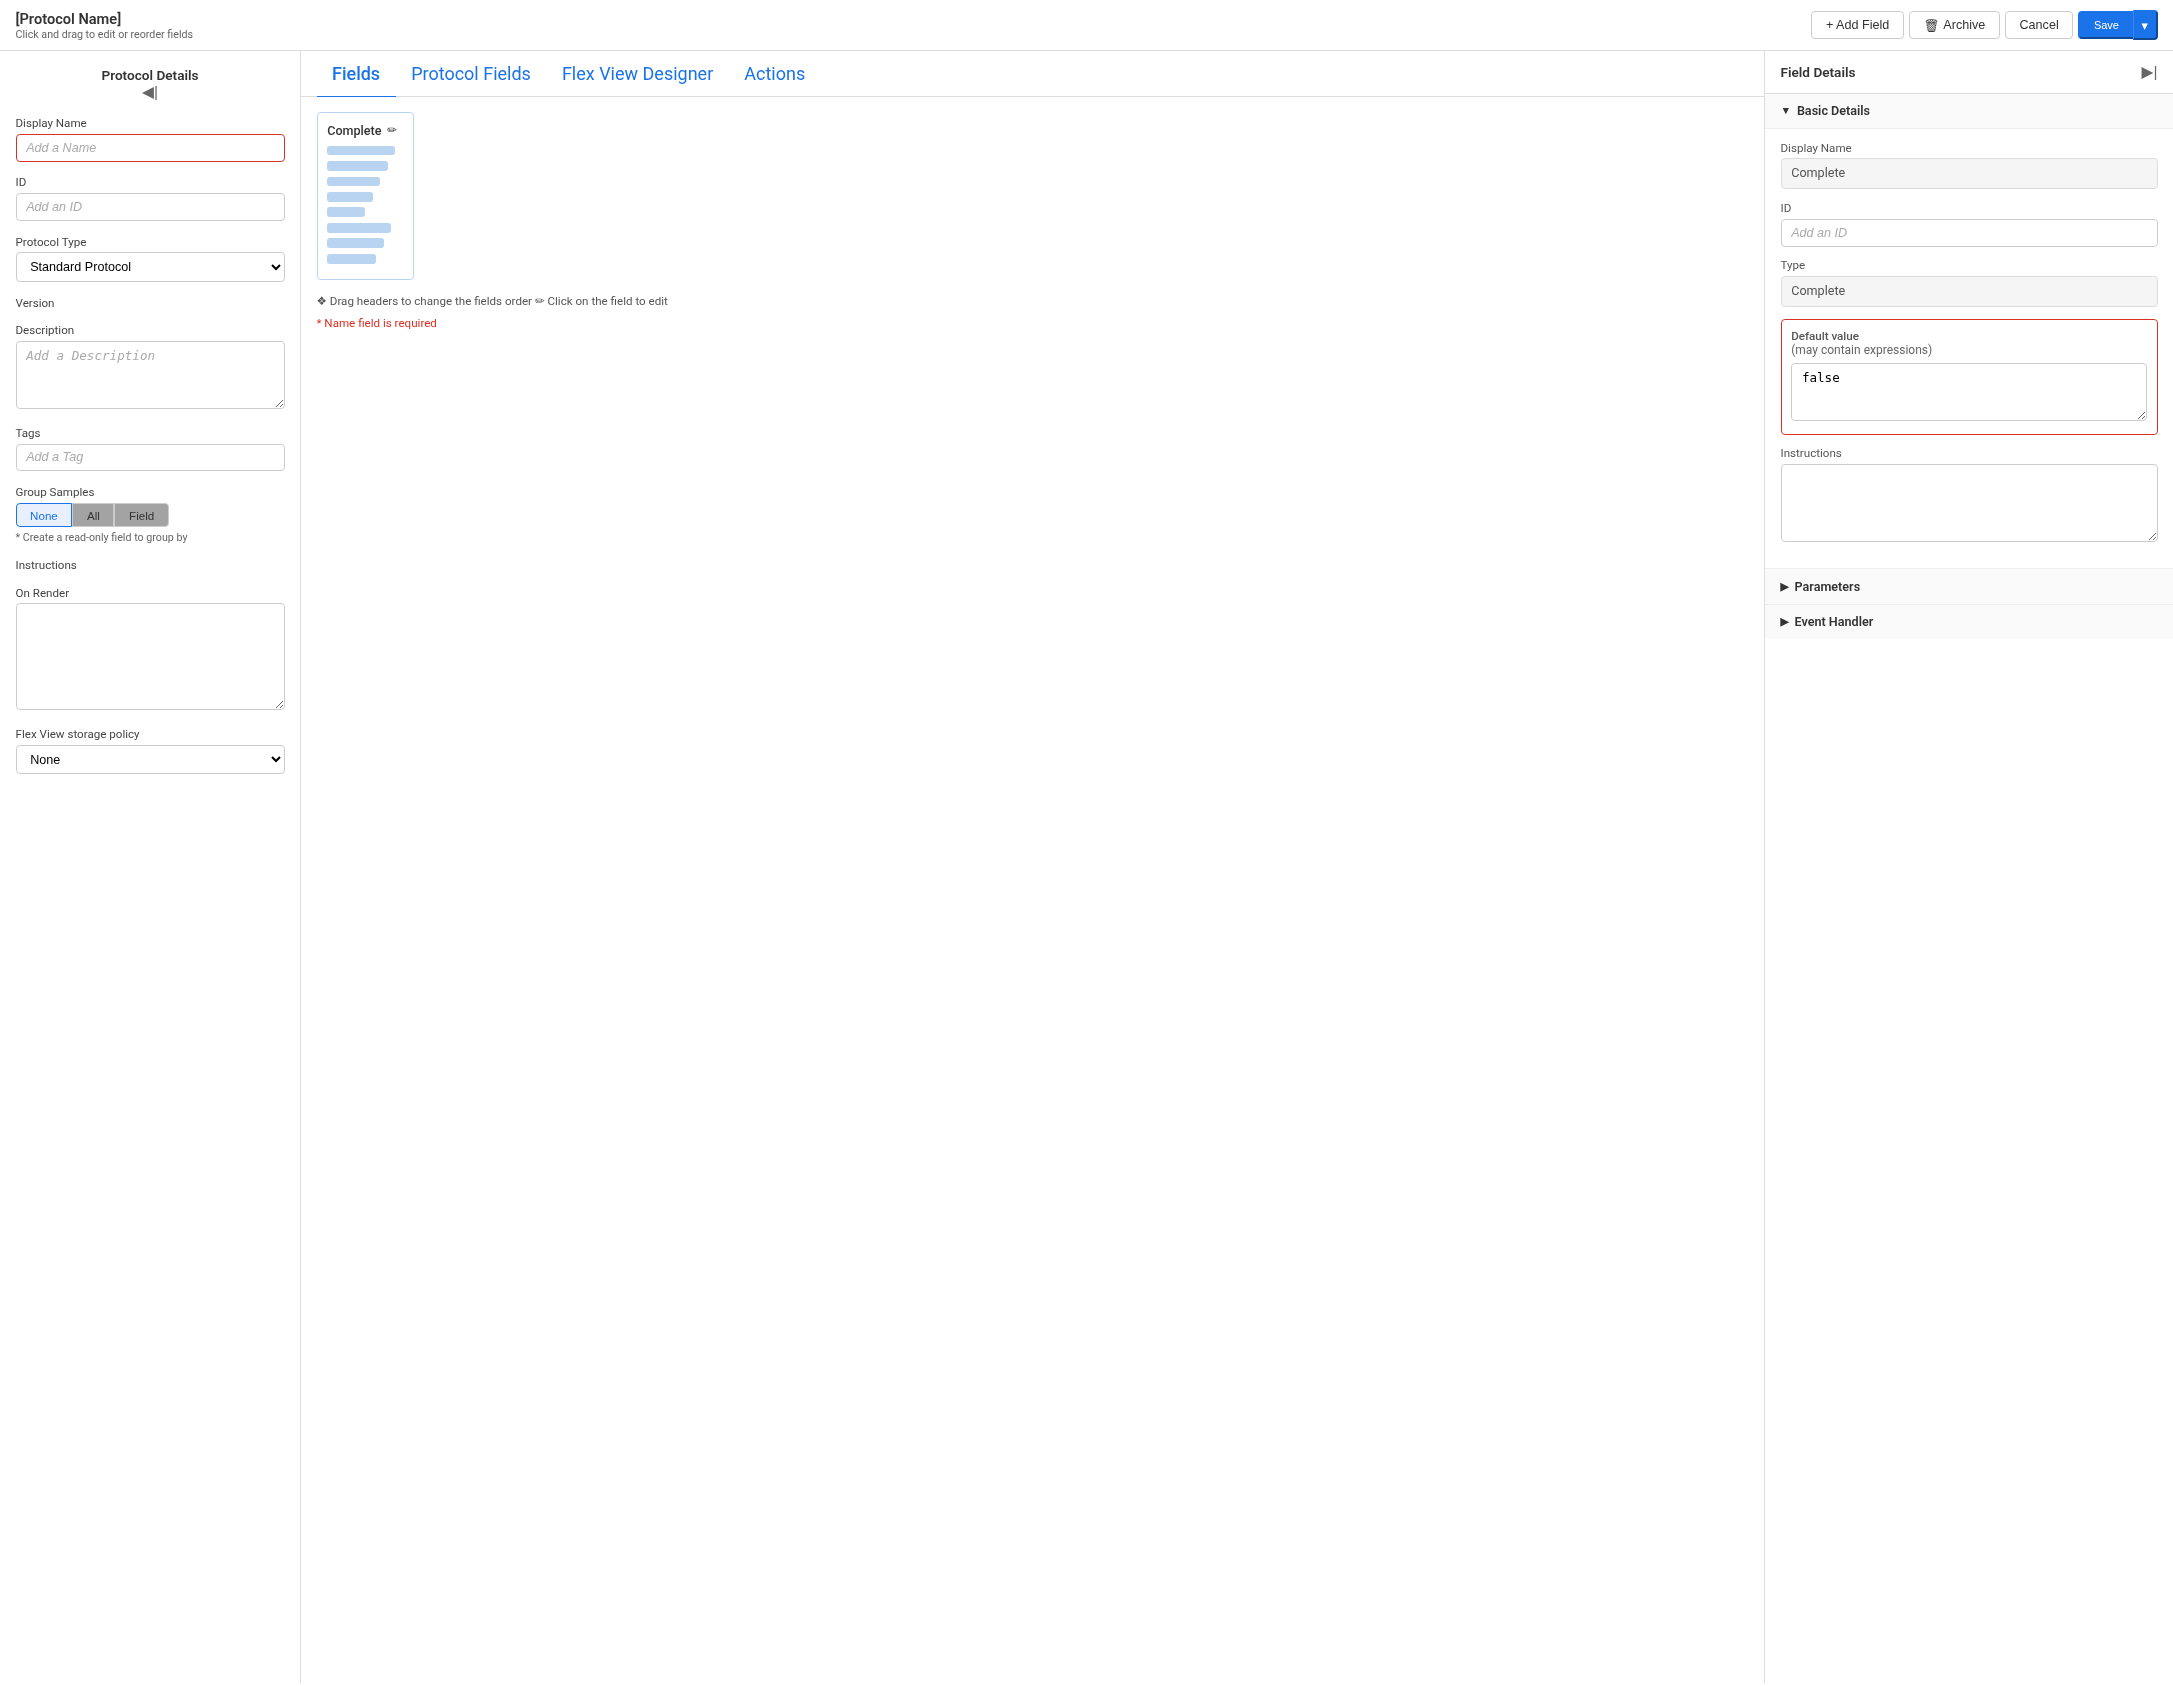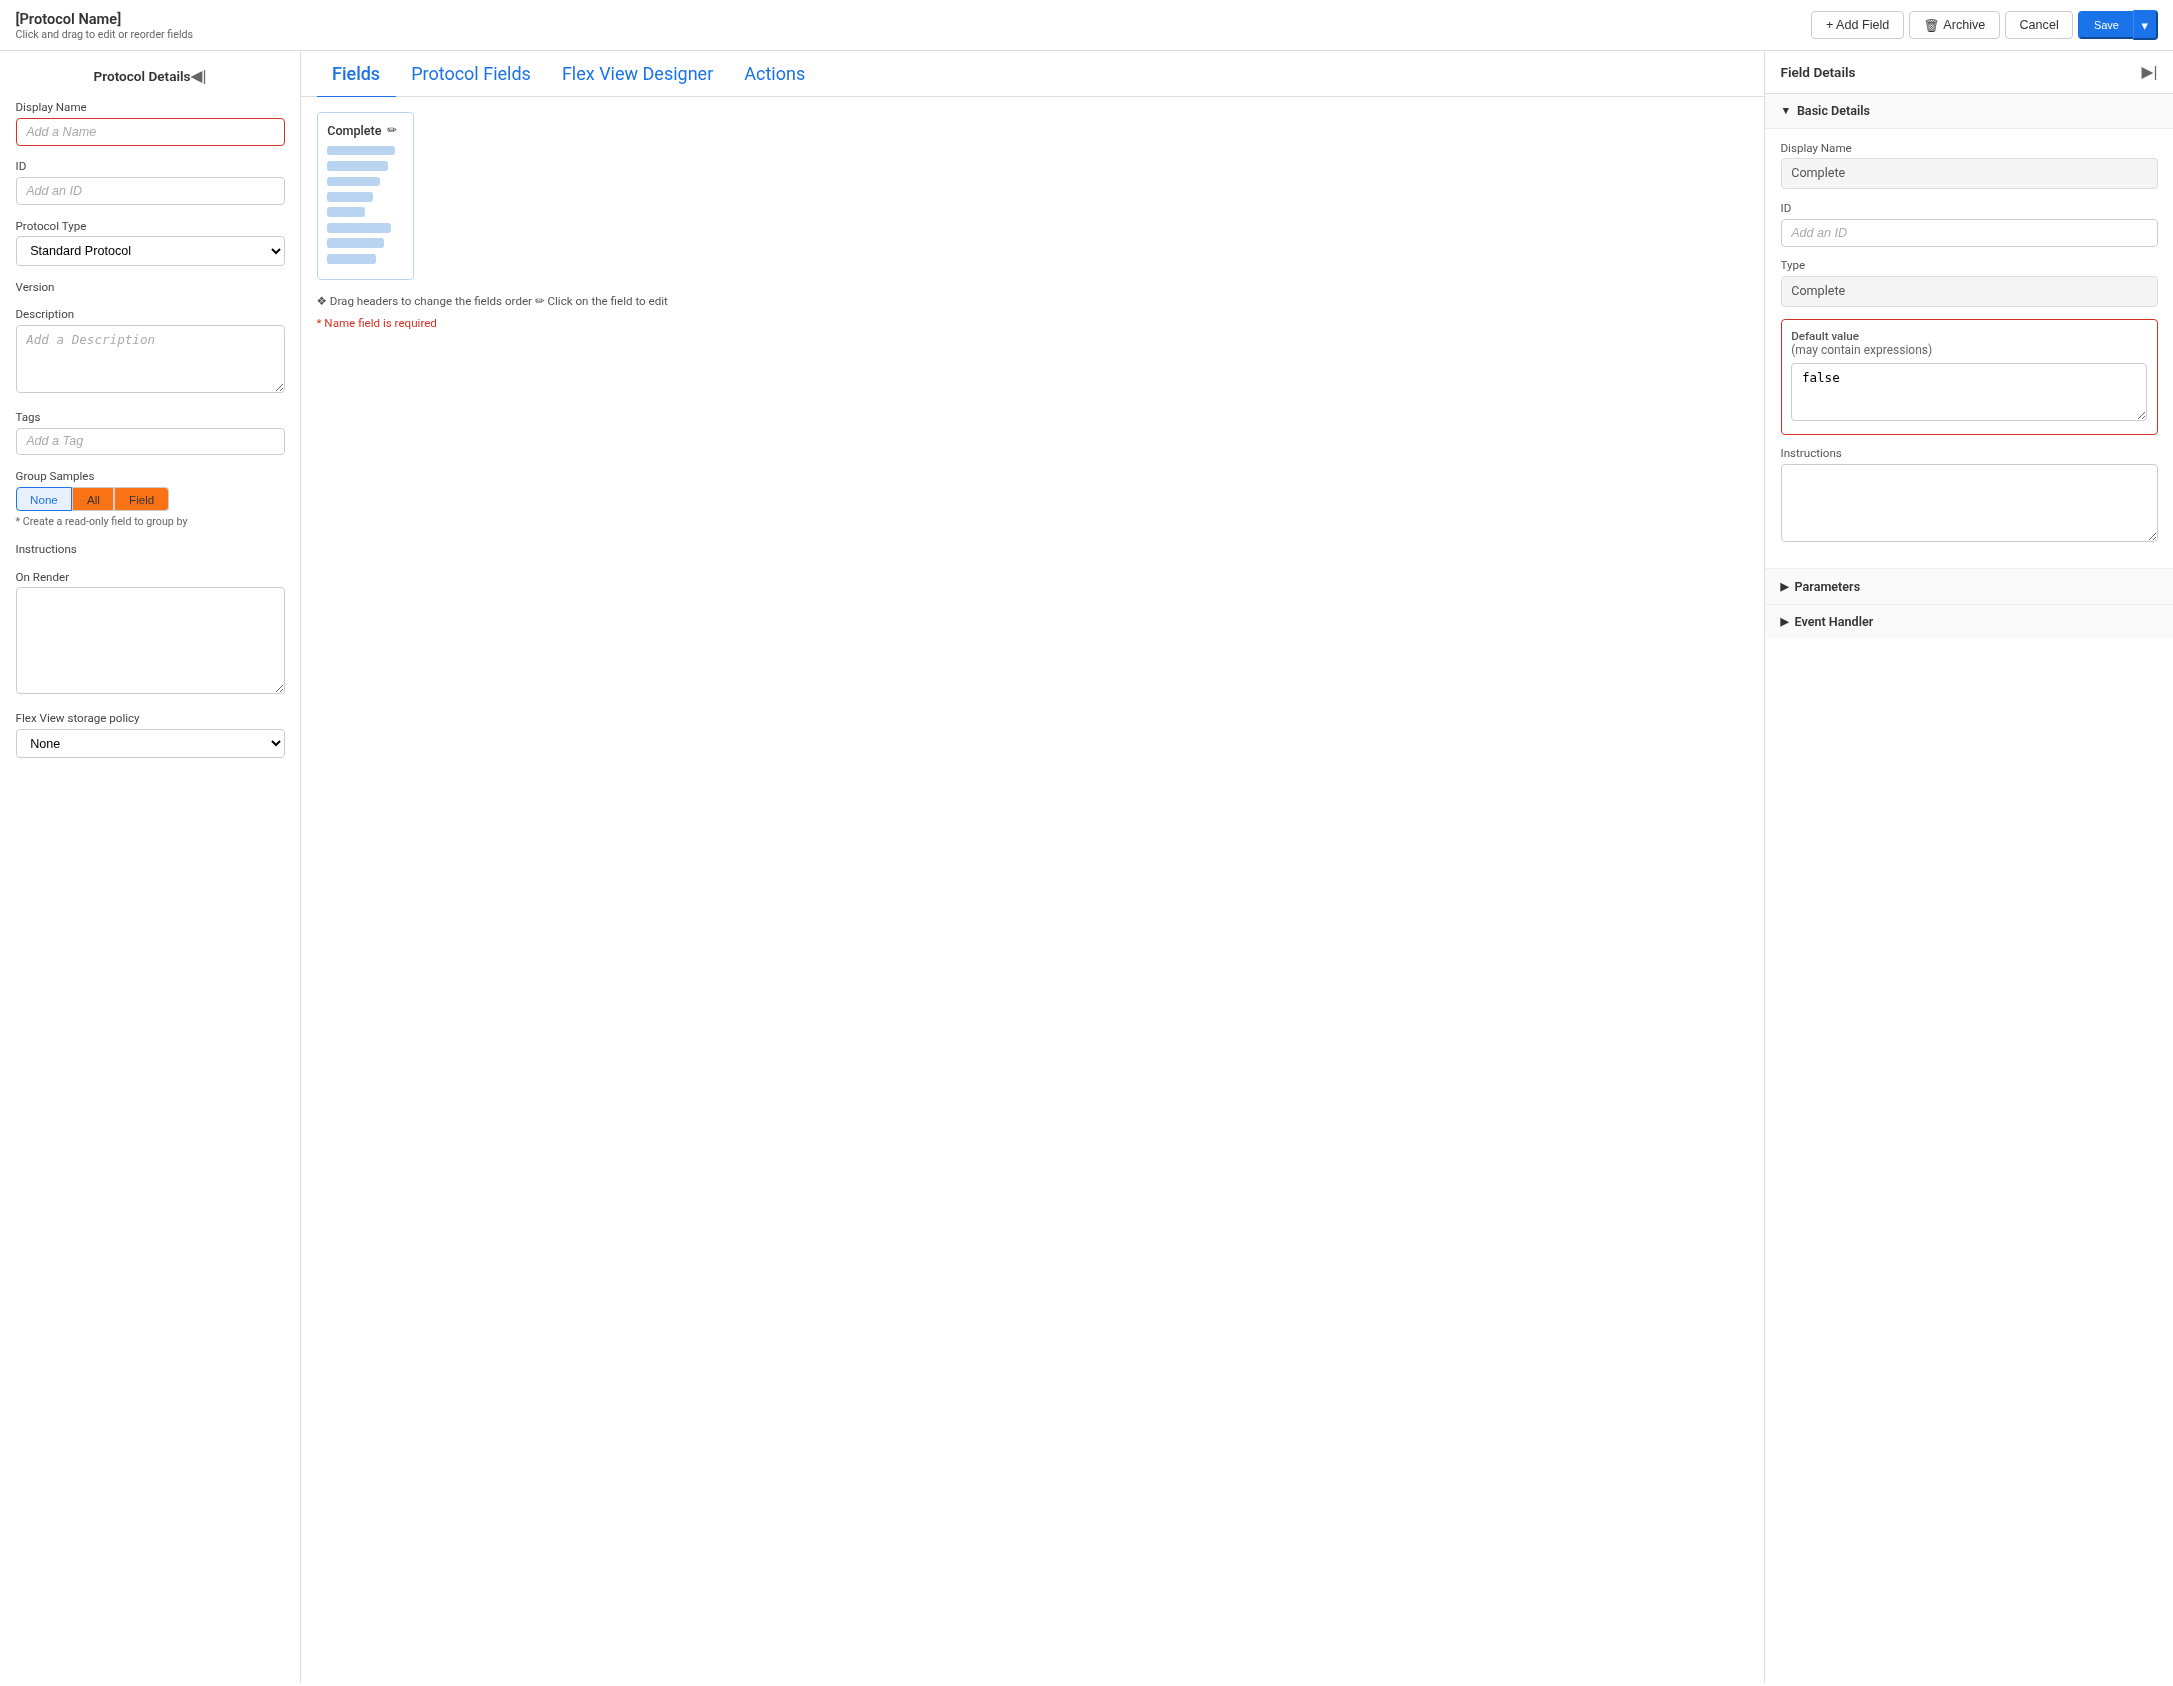--- a/index.html
+++ b/index.html
@@ -27,20 +27,21 @@
     .main-layout { display: flex; height: calc(100vh - 54px); overflow: hidden; }
 
     
     .left-panel {
       width: 301px; min-width: 301px; border-right: 1px solid #ddd;
       overflow-y: auto; padding: 15.5px;
     }
     .left-panel-header {
       display: flex; justify-content: center; align-items: center;
       margin-bottom: 15.5px;
+      flex-direction: column;
     }
     .left-panel-header h3 { font-size: 13.6px; font-weight: 600; }
     .collapse-btn { background: none; border: none; cursor: pointer; color: #666; font-size: 15.5px; }
 
     .form-group { margin-bottom: 13.6px; }
     .form-label { font-size: 11.6px; color: #444; margin-bottom: 3.9px; display: block; }
 
     .form-input {
       width: 100%; padding: 5.8px 9.7px; border: 1px solid #ccc; border-radius: 3.9px;
       font-size: 12.6px; color: #333; background: #fff;
@@ -54,21 +55,21 @@
     }
     .form-textarea::placeholder { color: #aaa; font-style: italic; }
 
     .form-select {
       width: 100%; padding: 5.8px 9.7px; border: 1px solid #ccc; border-radius: 3.9px;
       font-size: 12.6px; background: #fff; cursor: pointer;
     }
 
     .group-samples-btns { display: flex; gap: 0; }
     .gs-btn {
-      padding: 4.9px 13.6px; border: 1px solid #ccc; background: #f97316;
+      padding: 4.9px 13.6px; border: 1px solid #ccc; background: #a3a3a3;
       cursor: pointer; font-size: 11.6px; color: #333;
     }
     .gs-btn:first-child { border-radius: 3.9px 0 0 3.9px; }
     .gs-btn:last-child { border-radius: 0 3.9px 3.9px 0; }
     .gs-btn.active { background: #e8f0fe; border-color: #1a73e8; color: #1a73e8; }
     .gs-hint { font-size: 10.7px; color: #666; margin-top: 3.9px; }
 
     
     .middle-panel { flex: 1; overflow-y: auto; border-right: 1px solid #ddd; }
 

